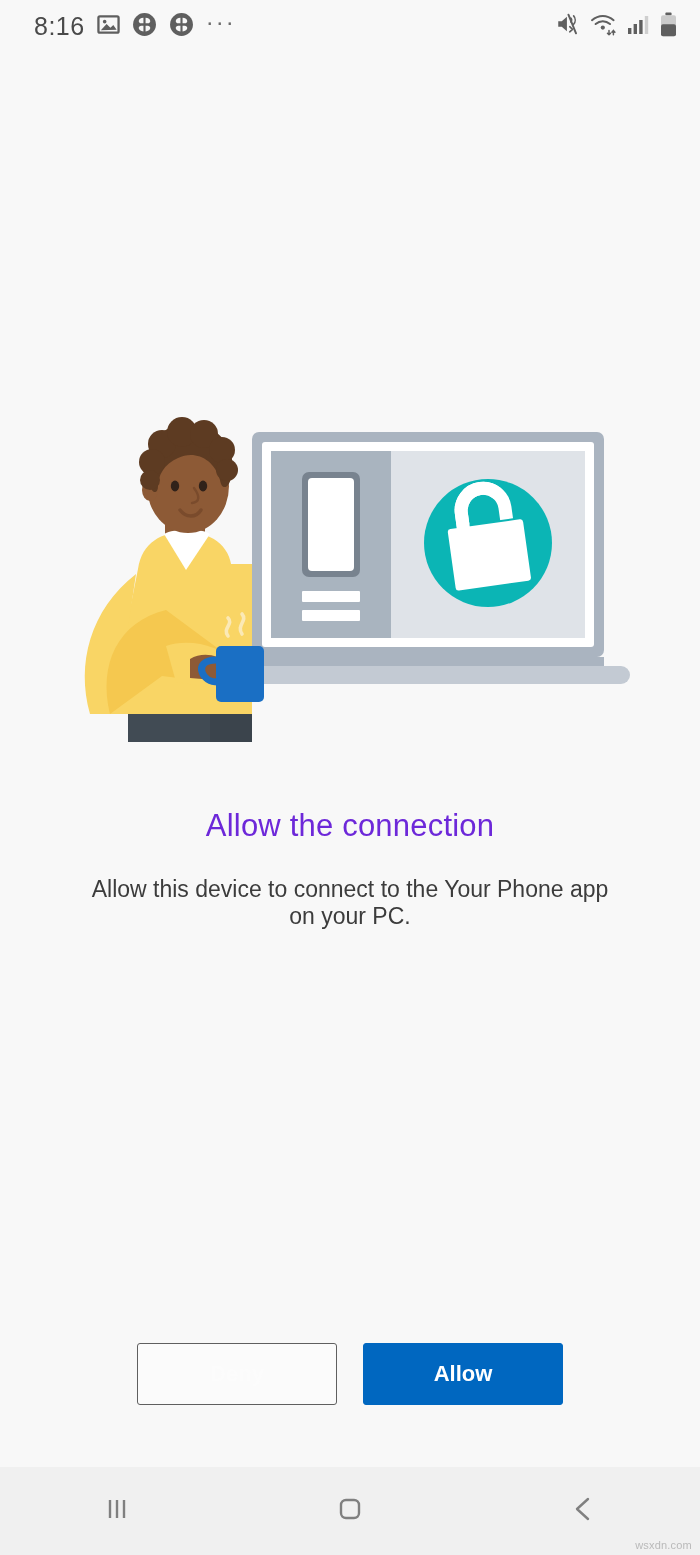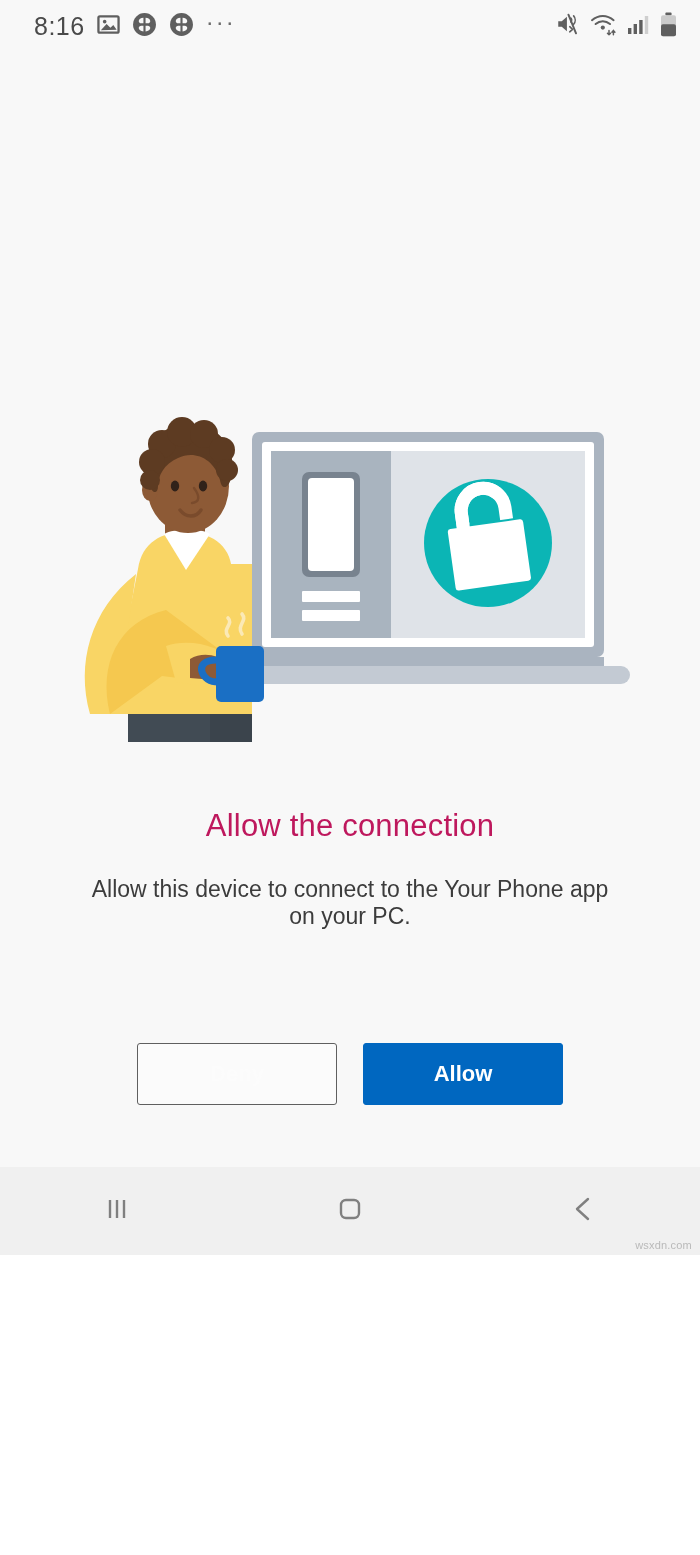--- a/index.html
+++ b/index.html
@@ -4,21 +4,21 @@
 <style>
   * { margin:0; padding:0; box-sizing:border-box; }
   html, body {
     width:700px; height:1555px;
     background:#ffffff;
     font-family:"Liberation Sans", sans-serif;
     overflow:hidden;
   }
   .phone {
     position:relative;
-    width:700px; height:1255px;
+    width:700px; height:1555px;
     background:#f8f8f8;
     display:flex; flex-direction:column;
   }
 
   
   .statusbar {
     height:52px; flex:0 0 52px;
     display:flex; align-items:center;
     padding:0 22px 0 34px;
     background:#f8f8f8;
@@ -41,21 +41,21 @@
     position:relative;
     display:flex; flex-direction:column;
     align-items:center;
   }
   .illustration {
     margin-top:362px;
     width:560px; height:350px;
   }
   .title {
     margin-top:44px;
-    font-size:31px; color:#be185d; font-weight:400;
+    font-size:31px; color:#6d28d9; font-weight:400;
     letter-spacing:.2px;
   }
   .subtitle {
     margin-top:32px;
     width:540px;
     text-align:center;
     font-size:23px; line-height:27px; color:#3c3c3c;
     font-weight:400;
   }
 

